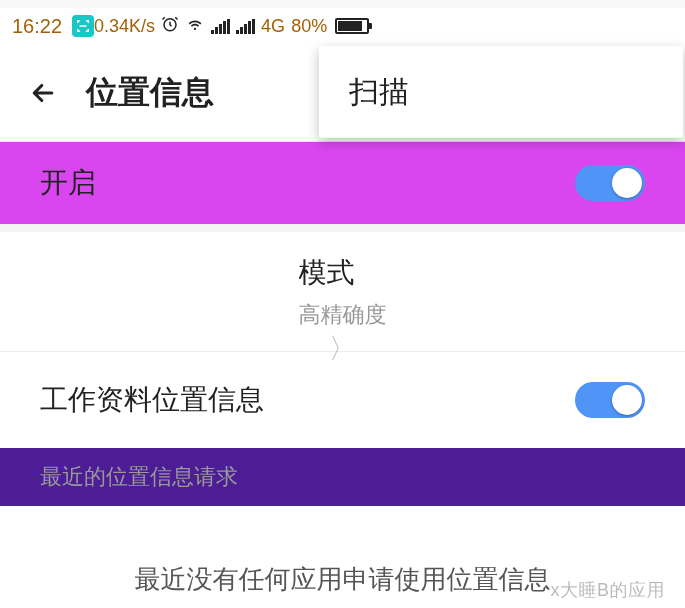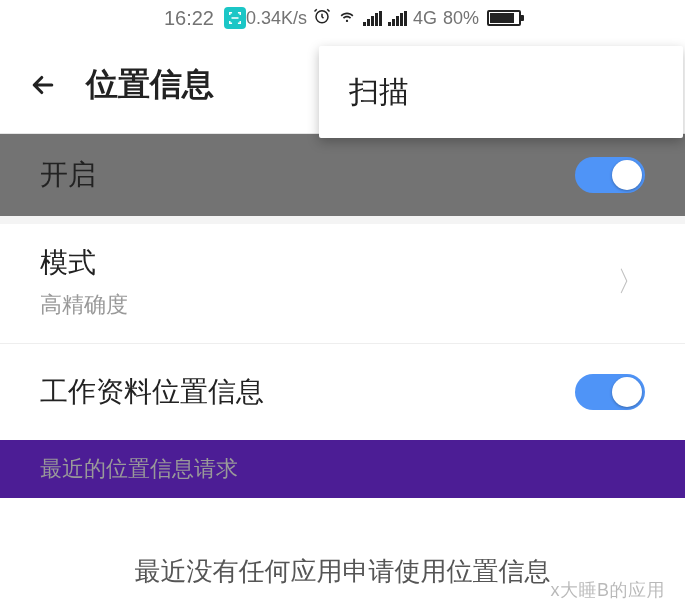--- a/index.html
+++ b/index.html
@@ -9,24 +9,25 @@
       font-family: -apple-system, "PingFang SC", "Microsoft YaHei", sans-serif;
       background: #f8f8f8;
       position: relative;
       overflow: hidden;
     }
     .status-bar {
       height: 36px;
       background: #fff;
       display: flex;
       align-items: center;
-      justify-content: center;
+      justify-content: flex-start;
       padding: 0 12px;
       font-size: 20px;
-      color: #737373;
+      color: #a16207;
+      margin-top: 8px;
     }
     .status-left { display: flex; align-items: center; gap: 10px; }
     .status-right { display: flex; align-items: center; gap: 6px; font-size: 18px; }
     .scan-badge {
       width: 22px; height: 22px;
       background: #1bc6c6;
       border-radius: 4px;
       display: flex; align-items: center; justify-content: center;
     }
     .scan-badge svg { width: 14px; height: 14px; }
@@ -96,26 +97,27 @@
       background: #fff;
       padding: 0 40px;
       display: flex;
       align-items: center;
       justify-content: space-between;
       border-bottom: 1px solid #eee;
     }
     .row-enable {
       height: 82px;
       margin-top: 0;
-      background: #737373;
+      background: #d946ef;
       border-bottom: none;
       gap: 12px;
     }
     .row-mode {
       height: 120px;
+      flex-direction: column;
       align-items: center;
       padding-top: 22px;
       padding-bottom: 26px;
     }
     .row-mode-text { display: flex; flex-direction: column; gap: 8px; }
     .row-work {
       height: 96px;
       border-bottom: none;
     }
     .row-label { font-size: 28px; color: #222; }

